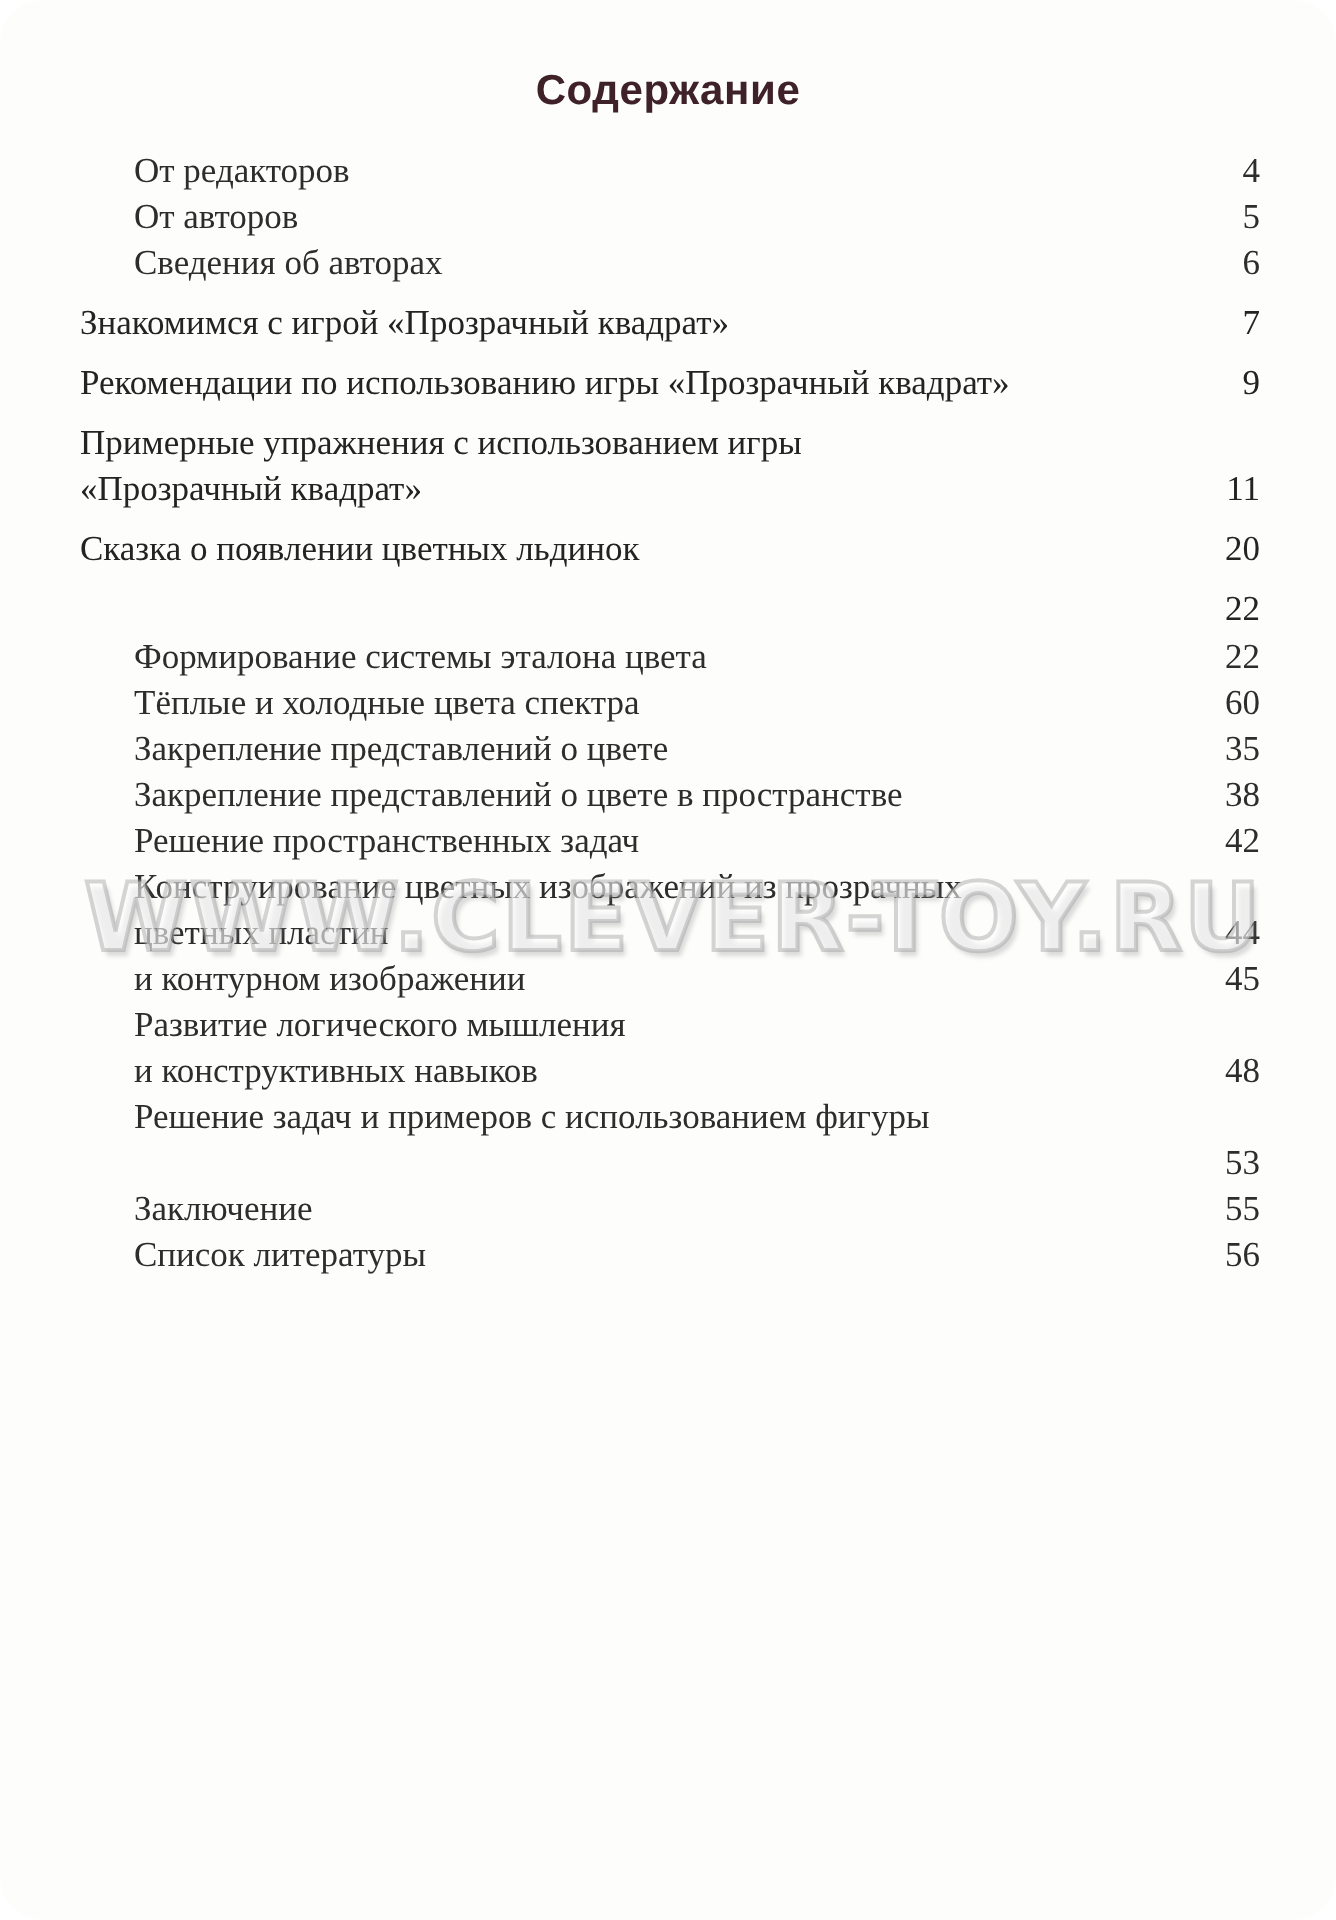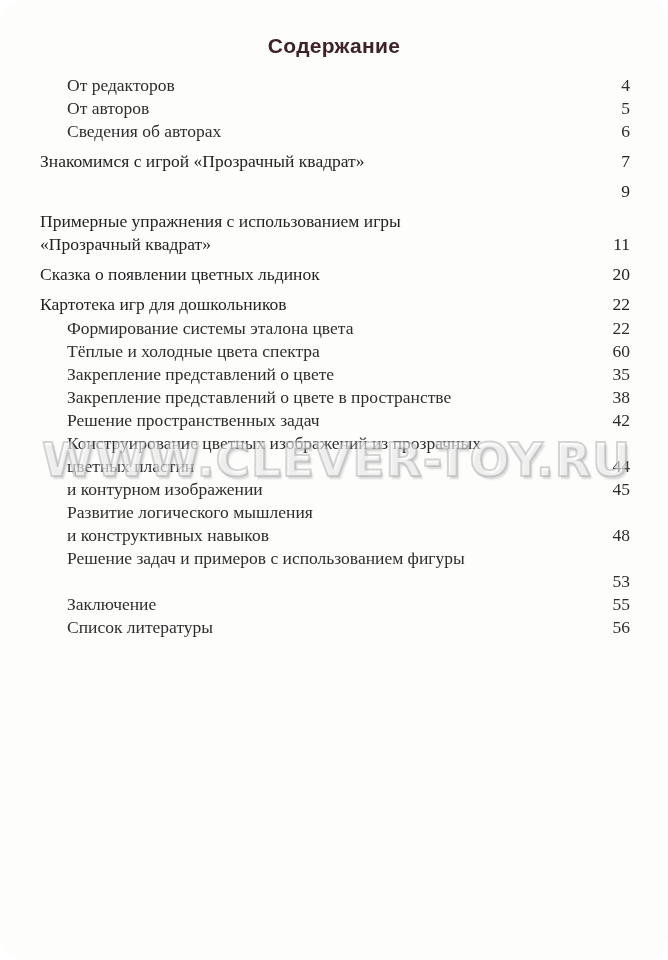--- a/index.html
+++ b/index.html
@@ -95,20 +95,21 @@
       </div>
       <div class="entry bold">
         <div class="entry-line last">
           <span class="label">Знакомимся с игрой «Прозрачный квадрат»</span>
           <span class="leader"></span>
           <span class="pagenum">7</span>
         </div>
       </div>
       <div class="entry bold">
         <div class="entry-line last">
+          <span class="label">Рекомендации по использованию игры «Прозрачный квадрат»</span>
           <span class="leader"></span>
           <span class="pagenum">9</span>
         </div>
       </div>
       <div class="entry bold">
         <div class="entry-line">Примерные упражнения с использованием игры</div>
         <div class="entry-line last">
           <span class="label">«Прозрачный квадрат»</span>
           <span class="leader"></span>
           <span class="pagenum">11</span>
@@ -116,21 +117,20 @@
       </div>
       <div class="entry bold">
         <div class="entry-line last">
           <span class="label">Сказка о появлении цветных льдинок</span>
           <span class="leader"></span>
           <span class="pagenum">20</span>
         </div>
       </div>
       <div class="entry bold">
         <div class="entry-line last">
-          <span class="label">Картотека игр для дошкольников</span>
           <span class="leader"></span>
           <span class="pagenum">22</span>
         </div>
       </div>
       <div class="entry indent">
         <div class="entry-line last">
           <span class="label">Формирование системы эталона цвета</span>
           <span class="leader"></span>
           <span class="pagenum">22</span>
         </div>

